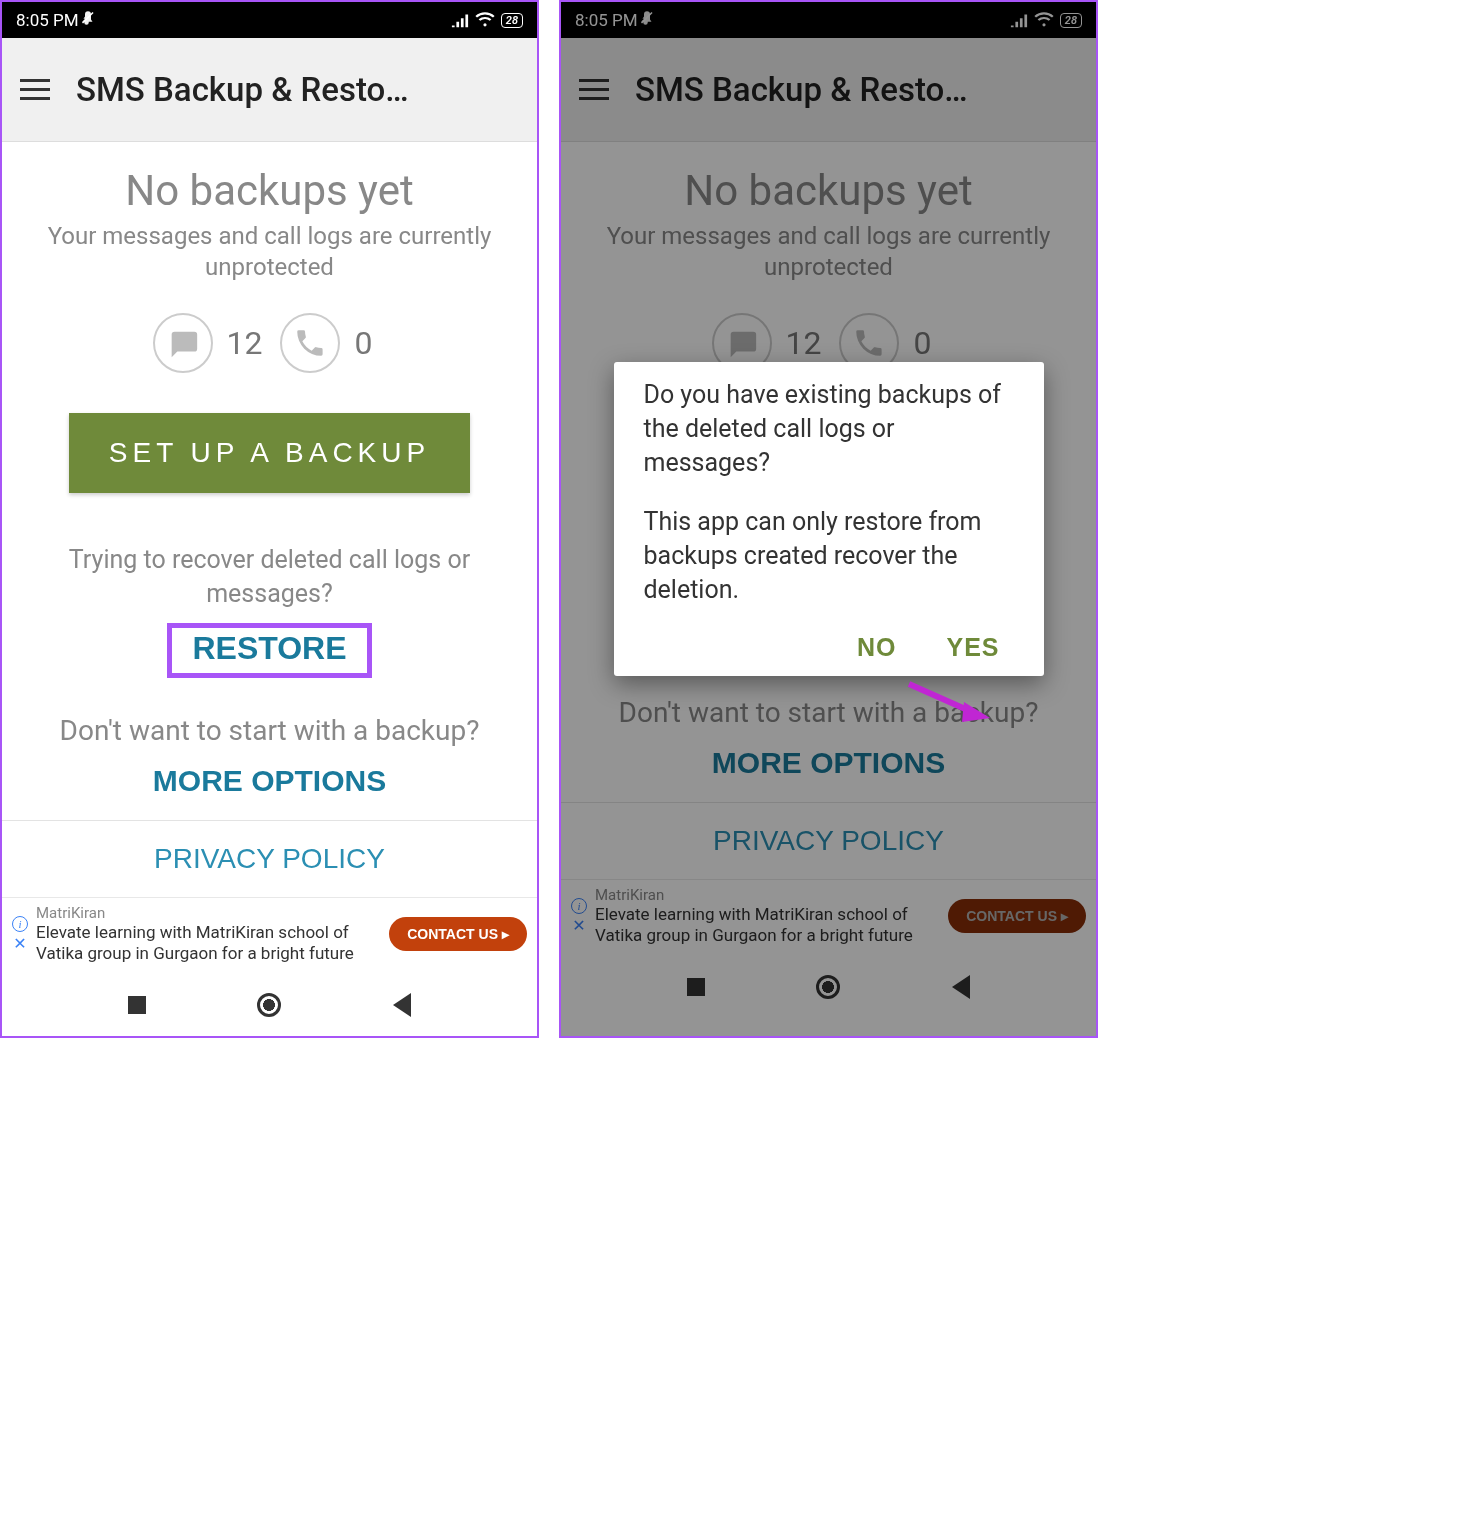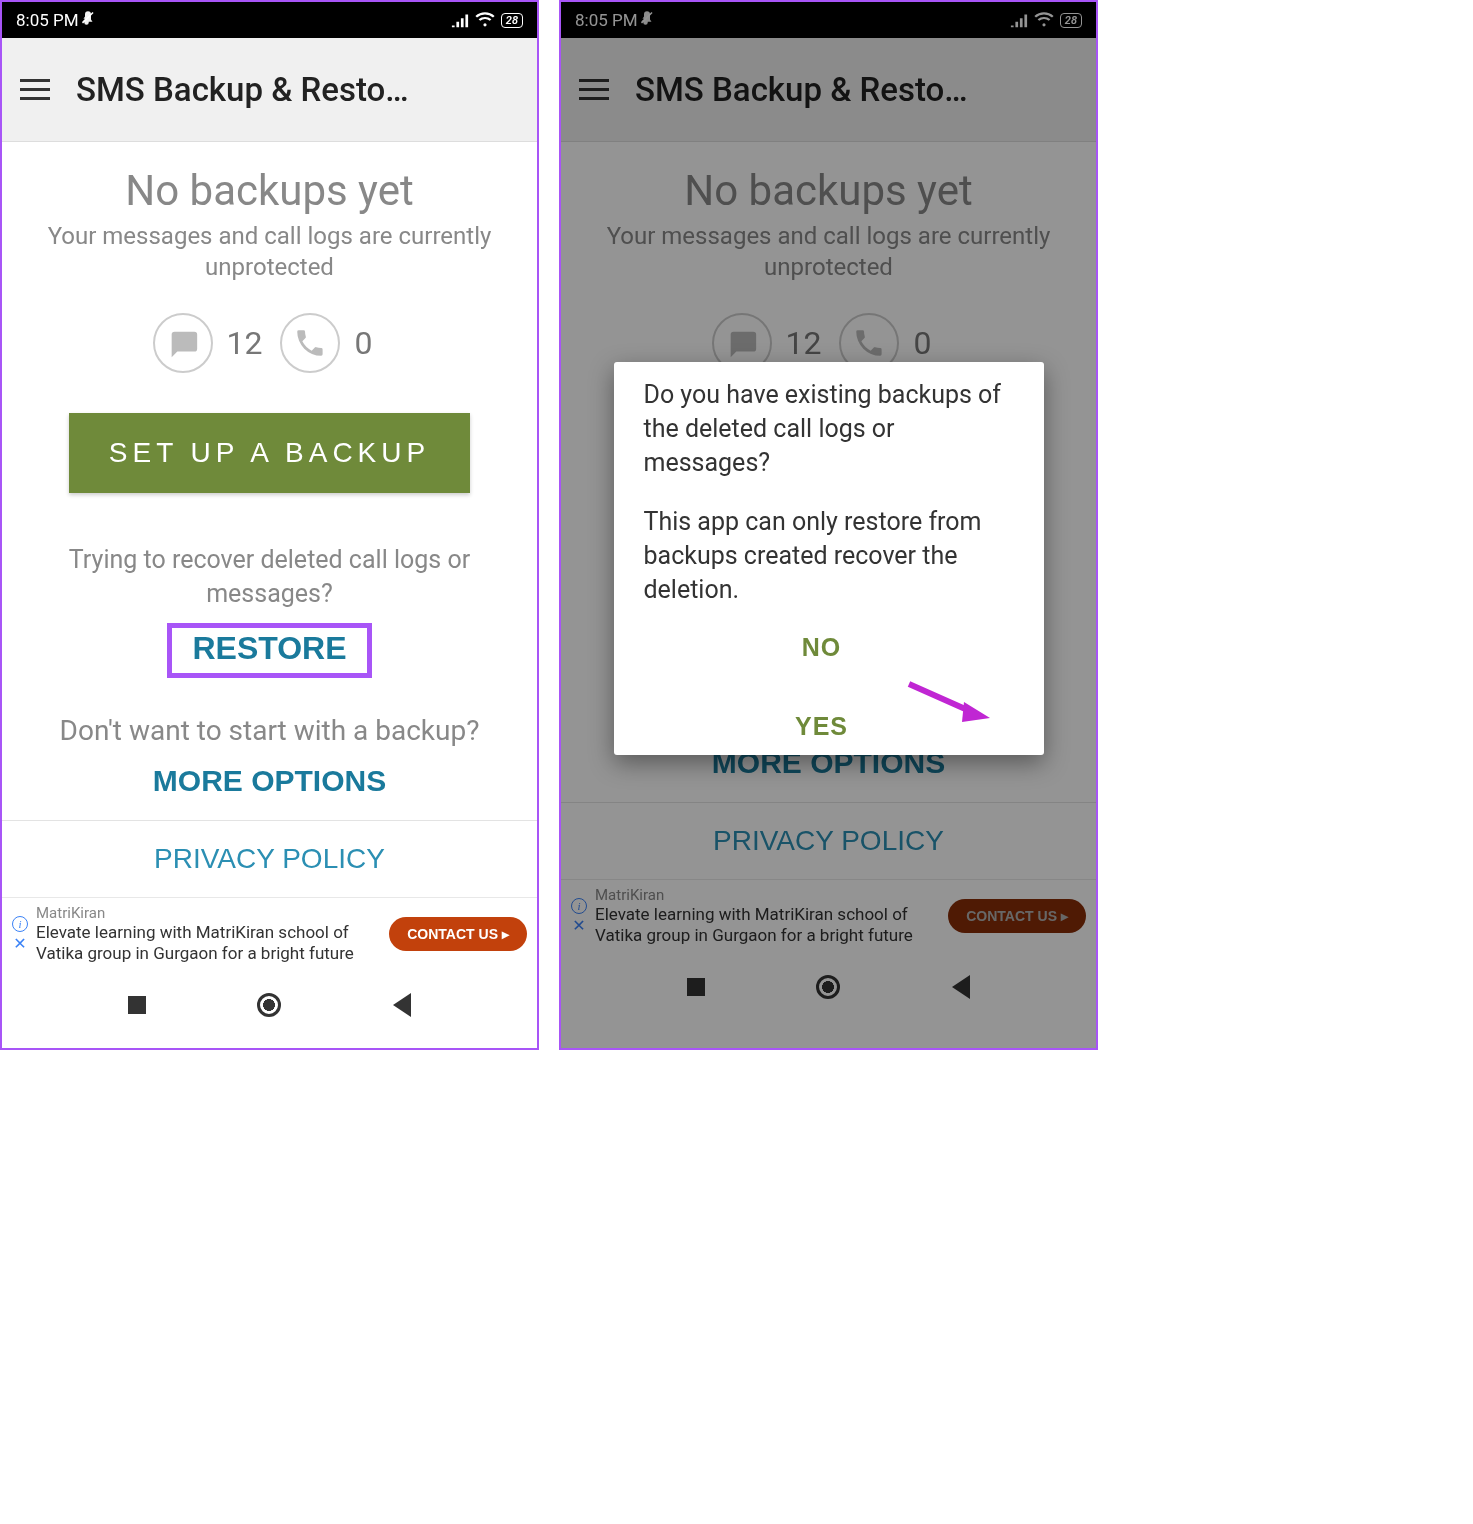--- a/index.html
+++ b/index.html
@@ -50,21 +50,21 @@
   .appbar-title {
     font-size: 33px;
     font-weight: 500;
     color: #222;
     white-space: nowrap;
     overflow: hidden;
     text-overflow: ellipsis;
     flex: 1;
   }
   .content {
-    padding: 24px 0 12px;
+    padding: 24px 0 0;
     text-align: center;
   }
   .no-backups {
     font-size: 42px;
     color: #888;
     font-weight: 400;
   }
   .unprotected {
     font-size: 24px;
     color: #888;
@@ -202,21 +202,20 @@
   .dialog-text {
     font-size: 25px;
     color: #333;
     line-height: 1.35;
   }
   .dialog-text p { margin-bottom: 26px;}
   .dialog-actions {
     display: flex; justify-content: flex-end; gap: 50px;
     margin-top: 10px;
     padding-right: 14px;
-    flex-direction: column;
   }
   .dialog-btn {
     background: none; border: none;
     color: #6f8a3a;
     font-size: 25px;
     font-weight: 700;
     letter-spacing: 1px;
     cursor: pointer;
   }
   .arrow-annot {

